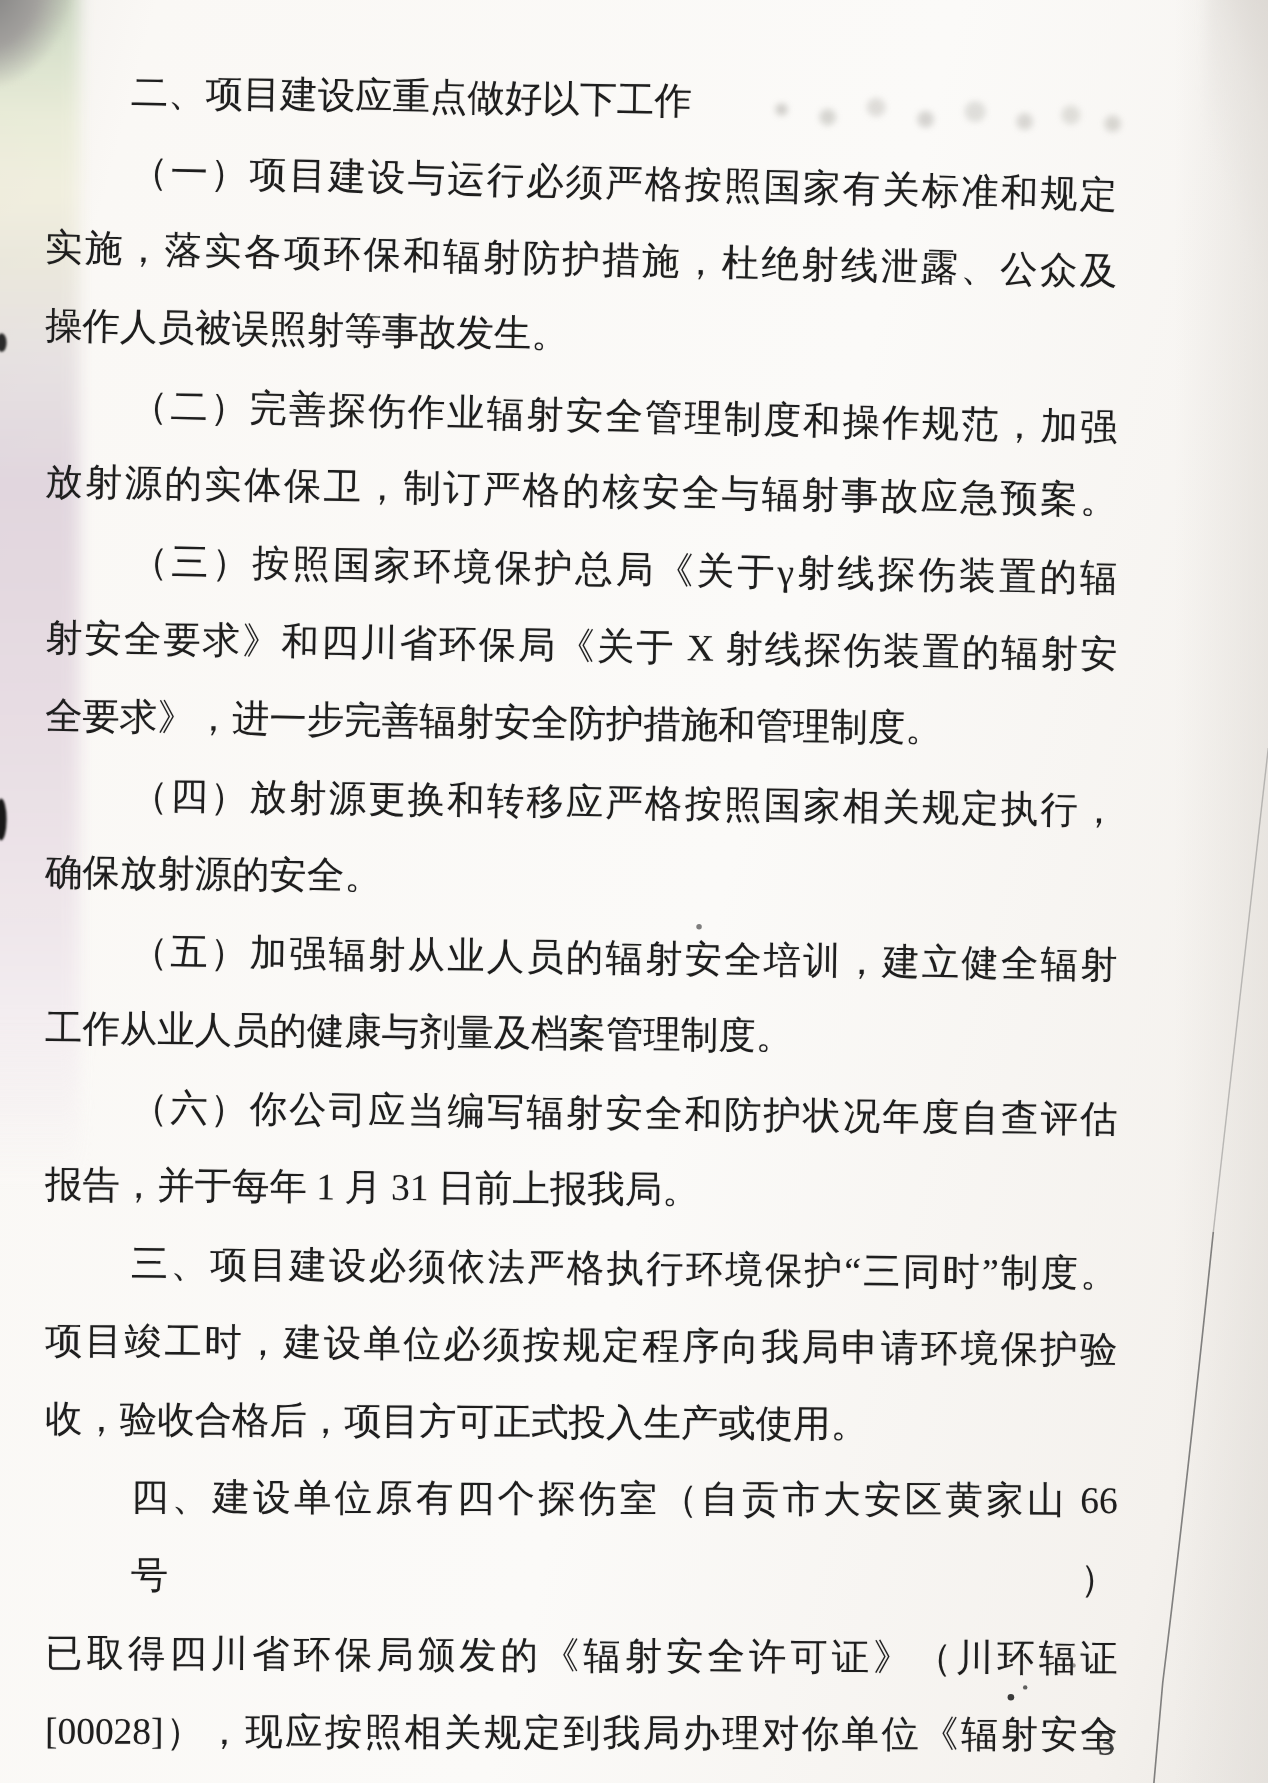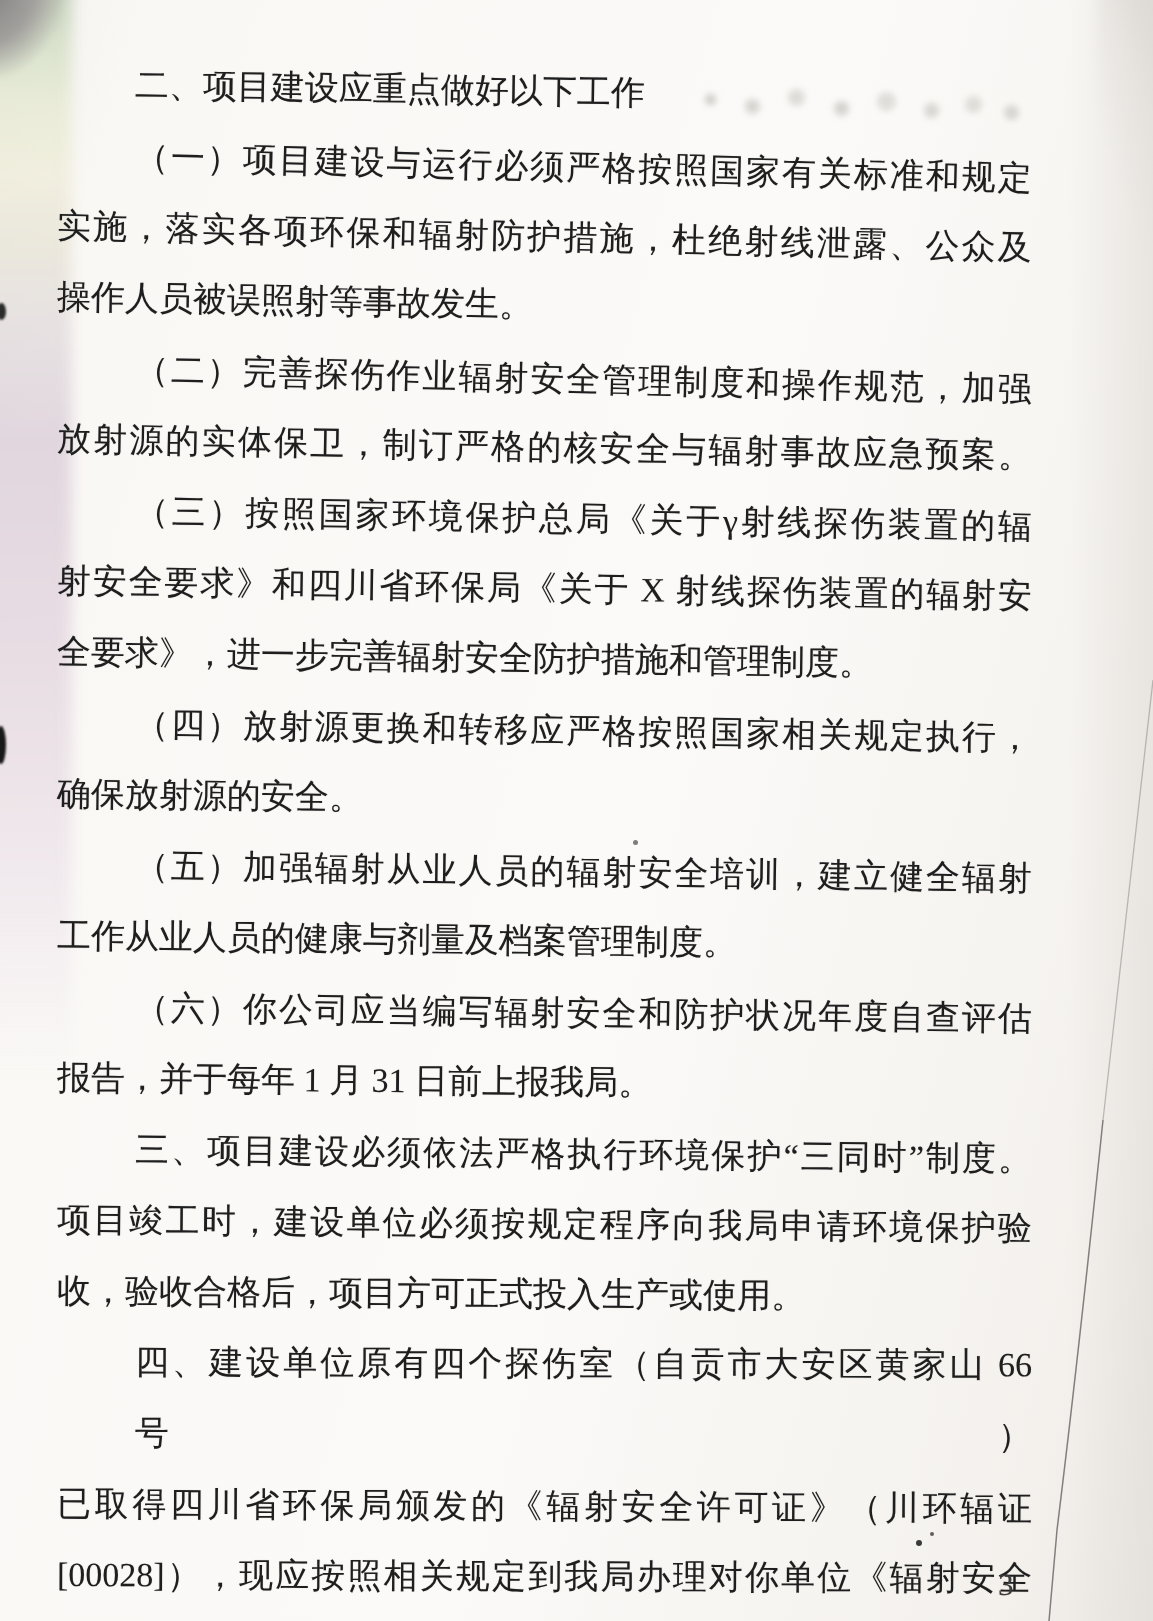--- a/index.html
+++ b/index.html
@@ -51,21 +51,21 @@
   }
 
   .speck { position:absolute; border-radius:50%; background:#3a3a3a; }
   .speck-1 { left:633px; top:840px; width:5px; height:5px; opacity:.65; }
   .speck-2 { left:916px; top:1540px; width:6px; height:6px; }
   .speck-3 { left:930px; top:1532px; width:4px; height:4px; opacity:.8; }
   .speck-4 { left:974px; top:1512px; width:4px; height:4px; opacity:.5; }
 
   
   .content {
-    position:absolute; left:57px; top:48px; width:975px;
+    position:absolute; left:41px; top:48px; width:975px;
     font-size:34px; line-height:71px; color:#1e1e1e;
     text-shadow: 0 0 1px rgba(30,30,30,.28);
   }
   .ln { transform-origin:0 50%; }
   .ln.ind { padding-left:78px; }
   .ln.j { text-align:justify; text-align-last:justify; }
 
   .ln:nth-child(1)  { transform:rotate(.9deg); }
   .ln:nth-child(2)  { transform:rotate(1.4deg); }
   .ln:nth-child(3)  { transform:rotate(1.3deg); }

